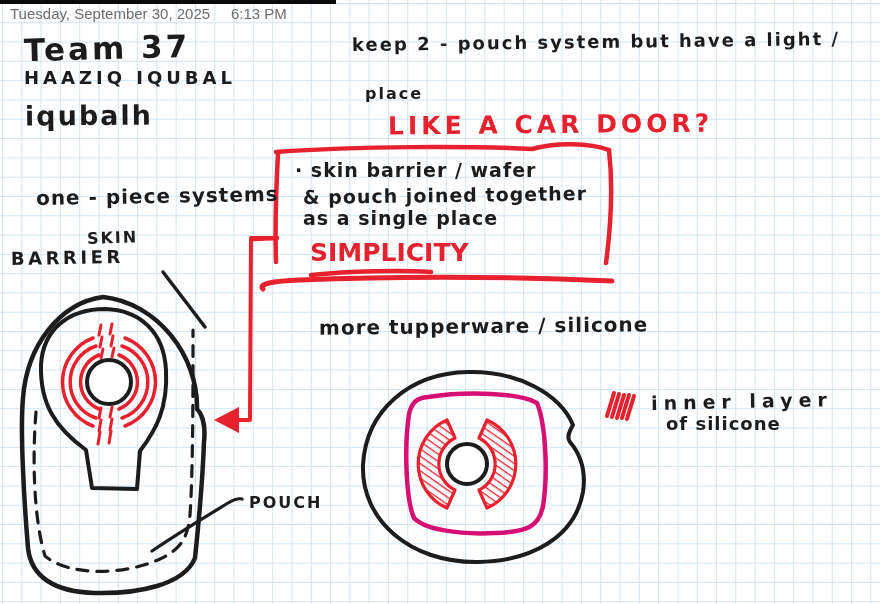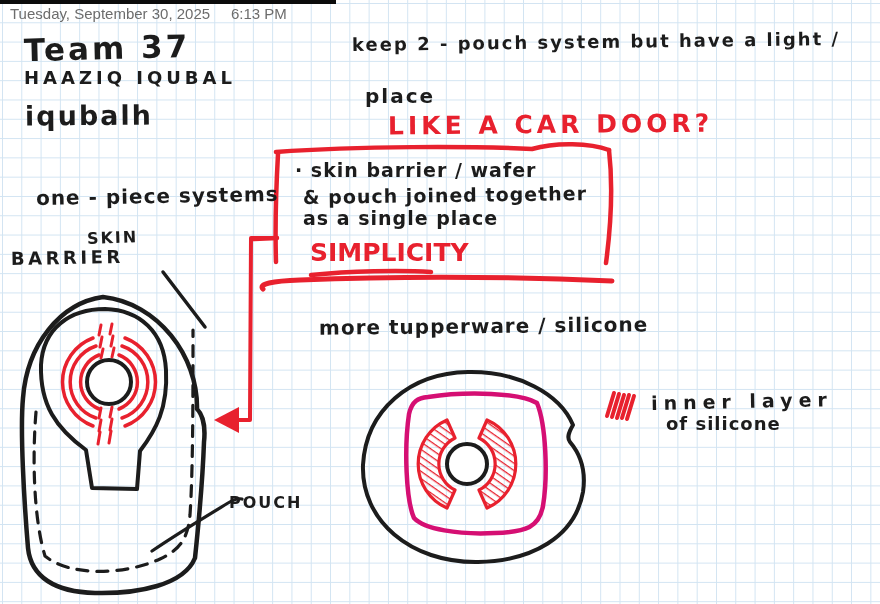--- a/index.html
+++ b/index.html
@@ -103,31 +103,31 @@
       <path d="M622,418 L629,395"></path>
       <path d="M627,419 L634,396"></path>
     </g>
   </svg>
 
   <div class="hw" style="left:24px;top:30px;font-size:31px;letter-spacing:3px;transform:rotate(-1.5deg);">Team 37</div>
   <div class="hw" style="left:24px;top:67px;font-size:18px;letter-spacing:4px;">HAAZIQ IQUBAL</div>
   <div class="hw" style="left:25px;top:100px;font-size:27px;letter-spacing:2px;transform:rotate(-0.5deg);">iqubalh</div>
 
   <div class="hw" style="left:352px;top:31px;font-size:18px;letter-spacing:2px;transform:rotate(-0.7deg);">keep 2 - pouch system but have a light /</div>
-  <div class="hw" style="left:365px;top:84px;font-size:20px;letter-spacing:2px;">place</div>
+  <div class="hw" style="left:365px;top:84px;font-size:16px;letter-spacing:2px;">place</div>
   <div class="hw red" style="left:388px;top:110px;font-size:25px;letter-spacing:4px;transform:rotate(-0.5deg);">LIKE A CAR DOOR?</div>
 
   <div class="hw" style="left:295px;top:159px;font-size:19px;letter-spacing:1px;">· skin barrier / wafer</div>
   <div class="hw" style="left:303px;top:184px;font-size:19px;letter-spacing:1px;transform:rotate(-0.8deg);">&amp; pouch joined together</div>
   <div class="hw" style="left:303px;top:207px;font-size:19px;letter-spacing:1px;">as a single place</div>
   <div class="hw red" style="left:310px;top:238px;font-size:25px;">SIMPLICITY</div>
 
   <div class="hw" style="left:36px;top:184px;font-size:20px;letter-spacing:1px;transform:rotate(-1deg);">one - piece systems</div>
   <div class="hw" style="left:87px;top:228px;font-size:16px;letter-spacing:2px;transform:rotate(-2deg);">SKIN</div>
   <div class="hw" style="left:11px;top:247px;font-size:18px;letter-spacing:3.5px;transform:rotate(-1deg);">BARRIER</div>
-  <div class="hw" style="left:229px;top:493px;font-size:16px;letter-spacing:2px;">POUCH</div>
+  <div class="hw" style="left:249px;top:493px;font-size:16px;letter-spacing:2px;">POUCH</div>
 
   <div class="hw" style="left:319px;top:314px;font-size:20px;letter-spacing:1px;transform:rotate(-0.6deg);">more tupperware / silicone</div>
 
   <div class="hw" style="left:651px;top:390px;font-size:19px;letter-spacing:6px;transform:rotate(-1.2deg);">inner layer</div>
   <div class="hw" style="left:666px;top:413px;font-size:18px;letter-spacing:1px;">of silicone</div>
 
 </div>
 
 </body></html>

